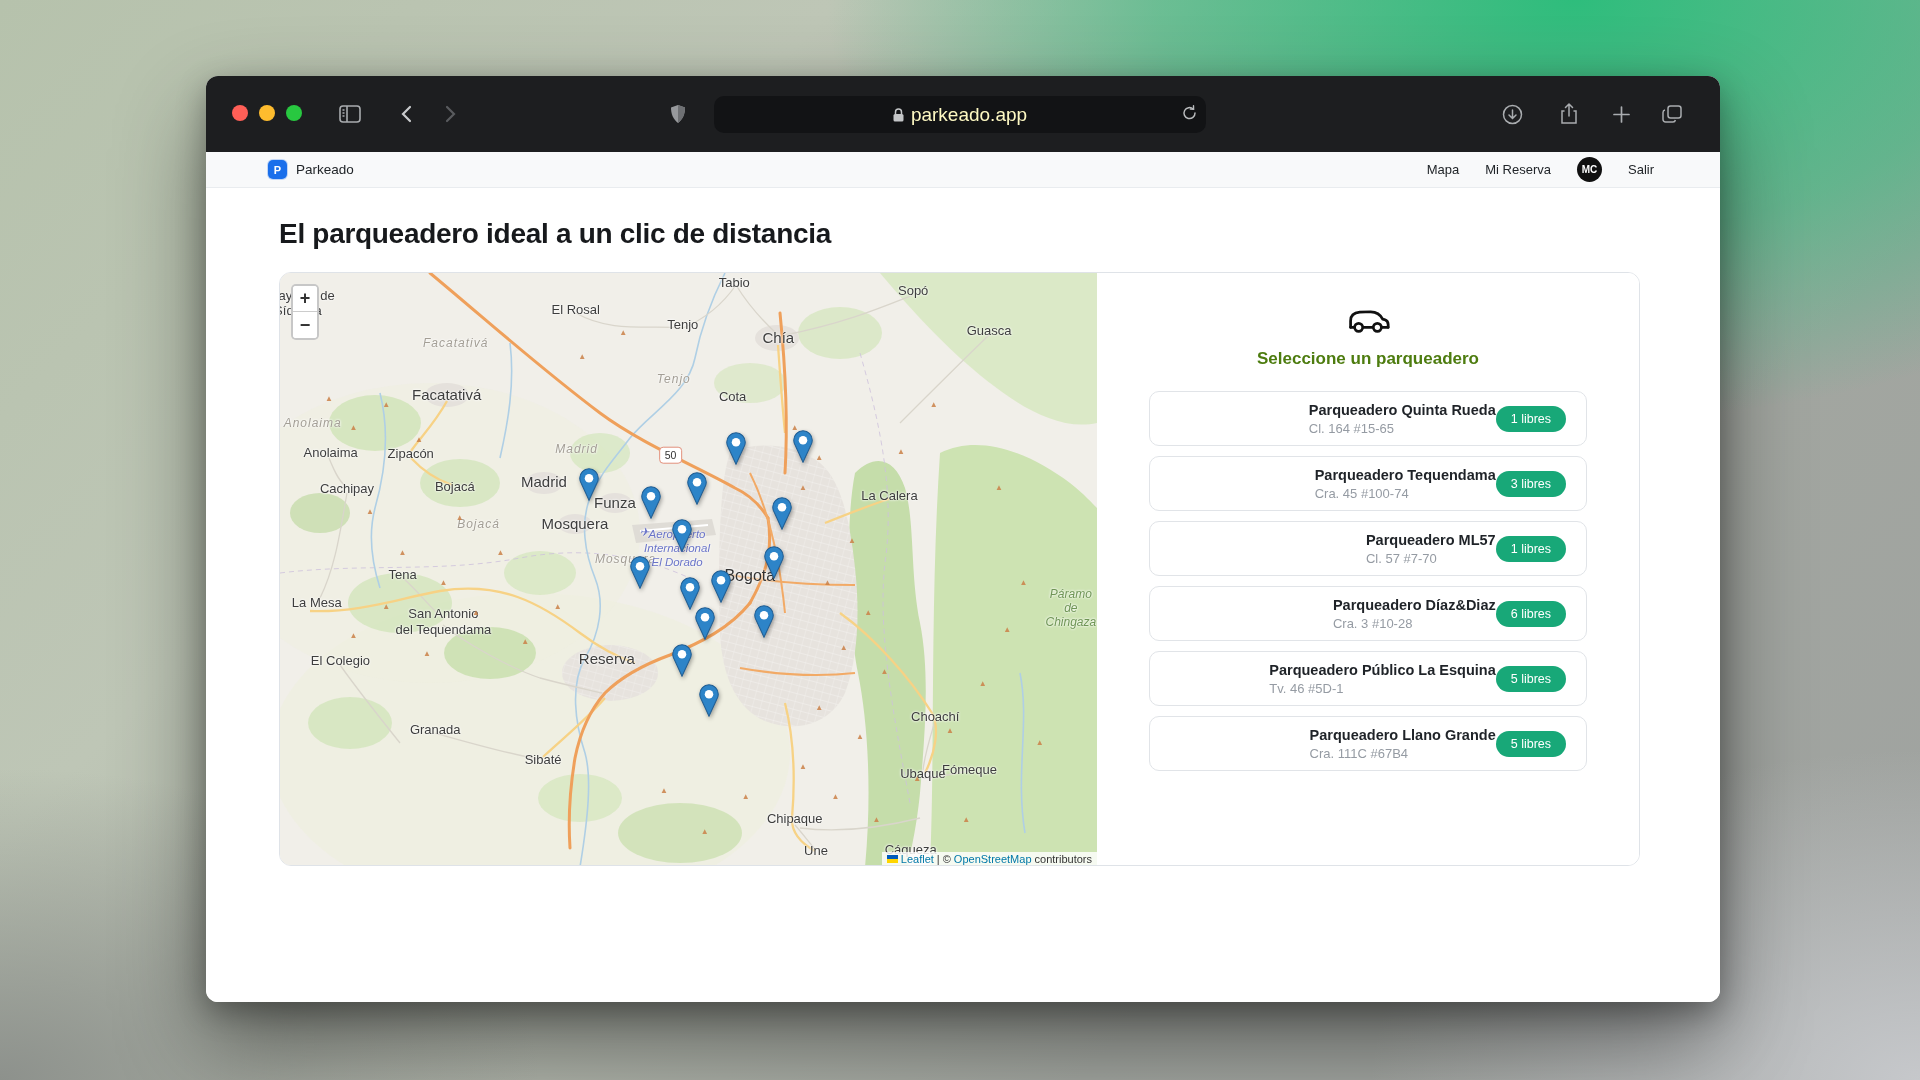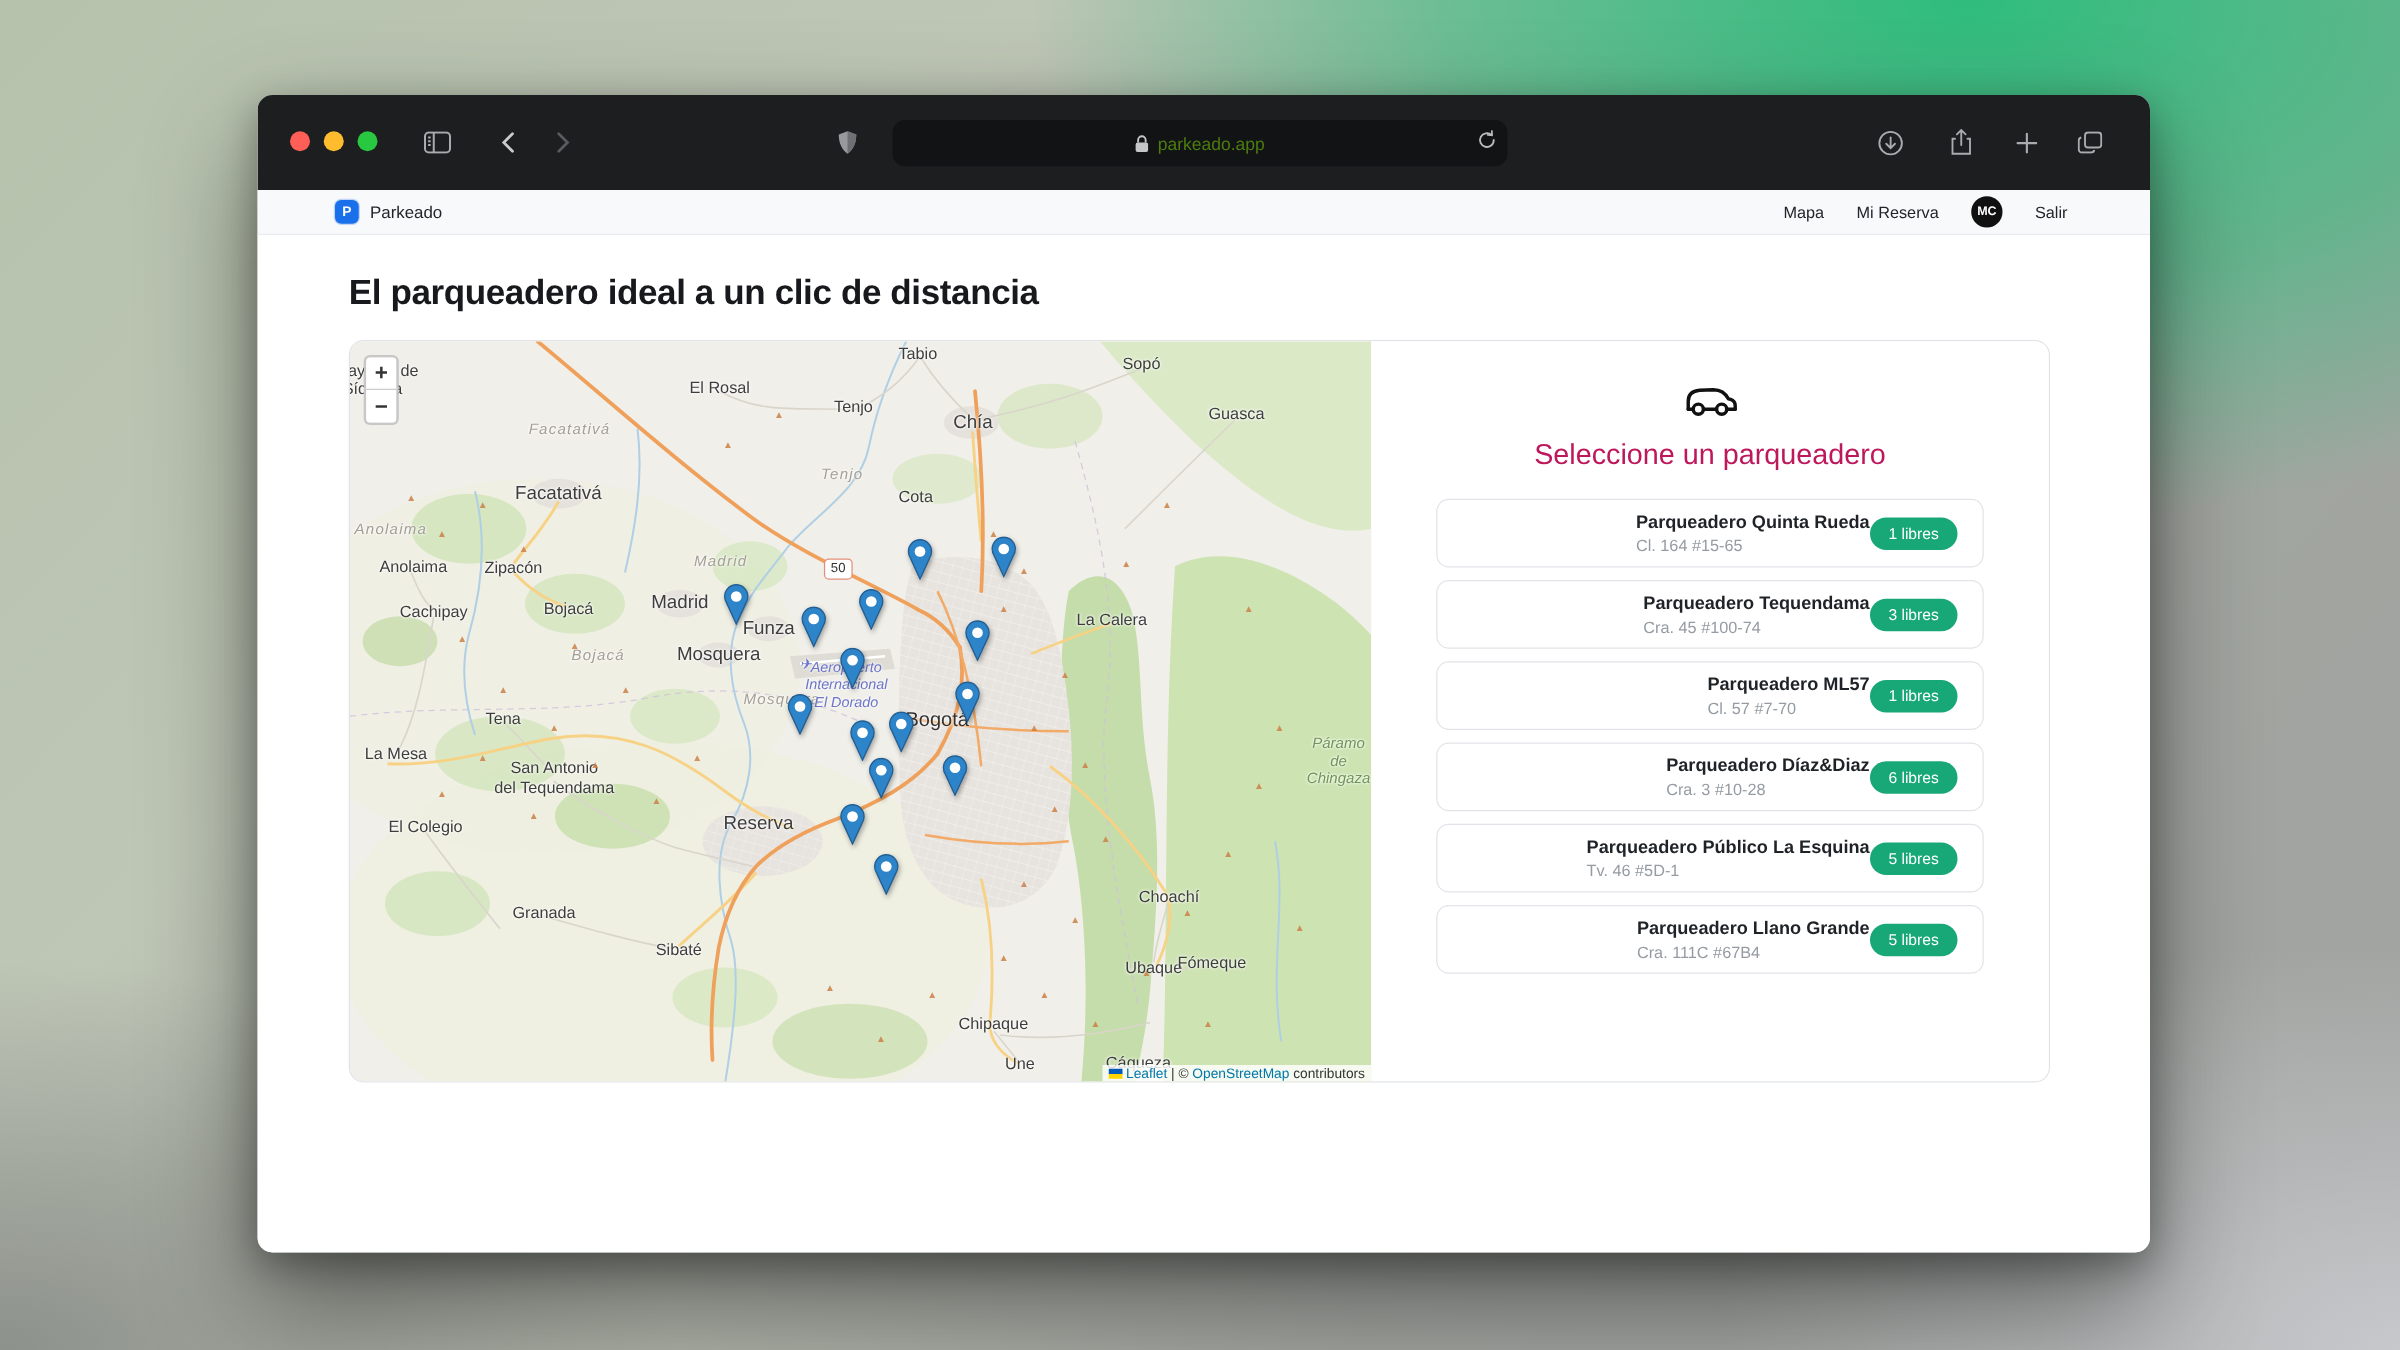--- a/index.html
+++ b/index.html
@@ -21,21 +21,21 @@
   .titlebar { position:relative; height:76px; background:#1d1e20; }
   .tl { position:absolute; top:29px; width:16px; height:16px; border-radius:50%; }
   .tl.red { left:26px; background:#ff5f57; }
   .tl.yellow { left:53px; background:#febc2e; }
   .tl.green { left:80px; background:#28c840; }
   .tbtn { position:absolute; top:24px; width:28px; height:28px; display:flex; align-items:center; justify-content:center; color:#a9acaf; }
   .tbtn svg { display:block; }
   .urlfield {
     position:absolute; left:508px; top:20px; width:492px; height:37px;
     background:#121315; border-radius:10px; display:flex; align-items:center; justify-content:center;
-    color:#4d7c0f; font-size:14px;
+    color:#fef9c3; font-size:19px;
   }
   .urlfield .lock { margin-right:7px; display:flex; color:#b9bbbd; }
   .urlfield .reload { position:absolute; right:9px; top:8px; color:#b9bbbd; }
   
   .navbar {
     height:36px; background:#f8f9fa; border-bottom:1px solid #e9ecef;
     display:flex; align-items:center; justify-content:space-between; padding:0 66px 0 62px;
   }
   .brand { display:flex; align-items:center; gap:9px; }
   .brand .logo {
@@ -74,21 +74,21 @@
   .zoomctl .zb { height:26px; display:flex; align-items:center; justify-content:center; font-size:18px;
     font-weight:bold; color:#333; cursor:pointer; background:#fff; }
   .zoomctl .zb:first-child { border-bottom:1px solid #ccc; }
   .attribution { position:absolute; right:0; bottom:0; background:rgba(255,255,255,.82); font-size:11px;
     color:#333; padding:1px 5px 2px 5px; z-index:20; display:flex; align-items:center; gap:3px; }
   .attribution .flag { width:11px; height:8px; background:linear-gradient(#005bbb 50%, #ffd500 50%); display:inline-block; }
   .attribution a { color:#0078a8; text-decoration:none; cursor:pointer; }
   
   .panel { flex:1; background:#fff; text-align:center; padding-top:30px; }
   .panel .car { color:#111; }
-  .panel-title { margin-top:8px; font-size:23px; font-weight:normal; color:#be185d; }
+  .panel-title { margin-top:8px; font-size:17px; font-weight:bold; color:#4d7c0f; }
   .panel-desc { margin:8px auto 0 auto; max-width:372px; font-size:13.5px; color:#8c9196; line-height:1.45; }
   .lots { margin:22px 52px 0 52px; display:flex; flex-direction:column; gap:10px; }
   .lot {
     height:55px; border:1px solid #e1e4e8; border-radius:10px; background:#fff;
     display:flex; align-items:center; justify-content:flex-end; padding:0 20px 0 22px;
     text-align:left; cursor:pointer; flex:0 0 55px;
   }
   .lot-name { font-size:14.5px; font-weight:bold; color:#1f2328; }
   .lot-address { font-size:13px; color:#959ba3; margin-top:3px; }
   .lot-badge { border-radius:999px; color:#fff; font-size:12.5px; padding:6px 15px; white-space:nowrap; }

